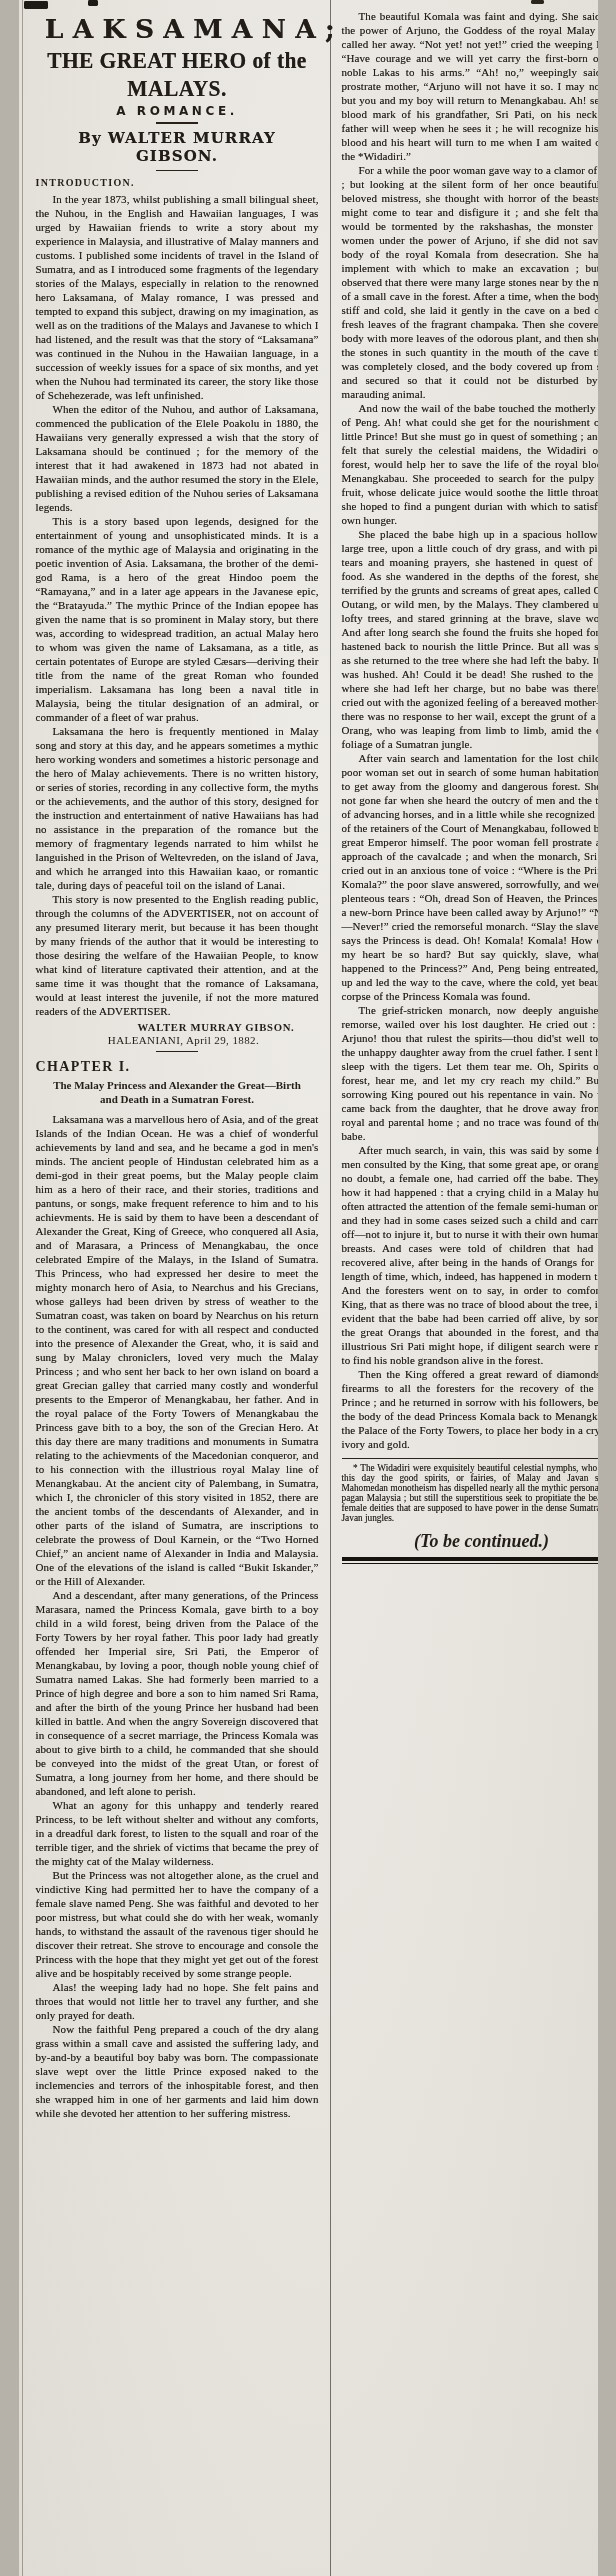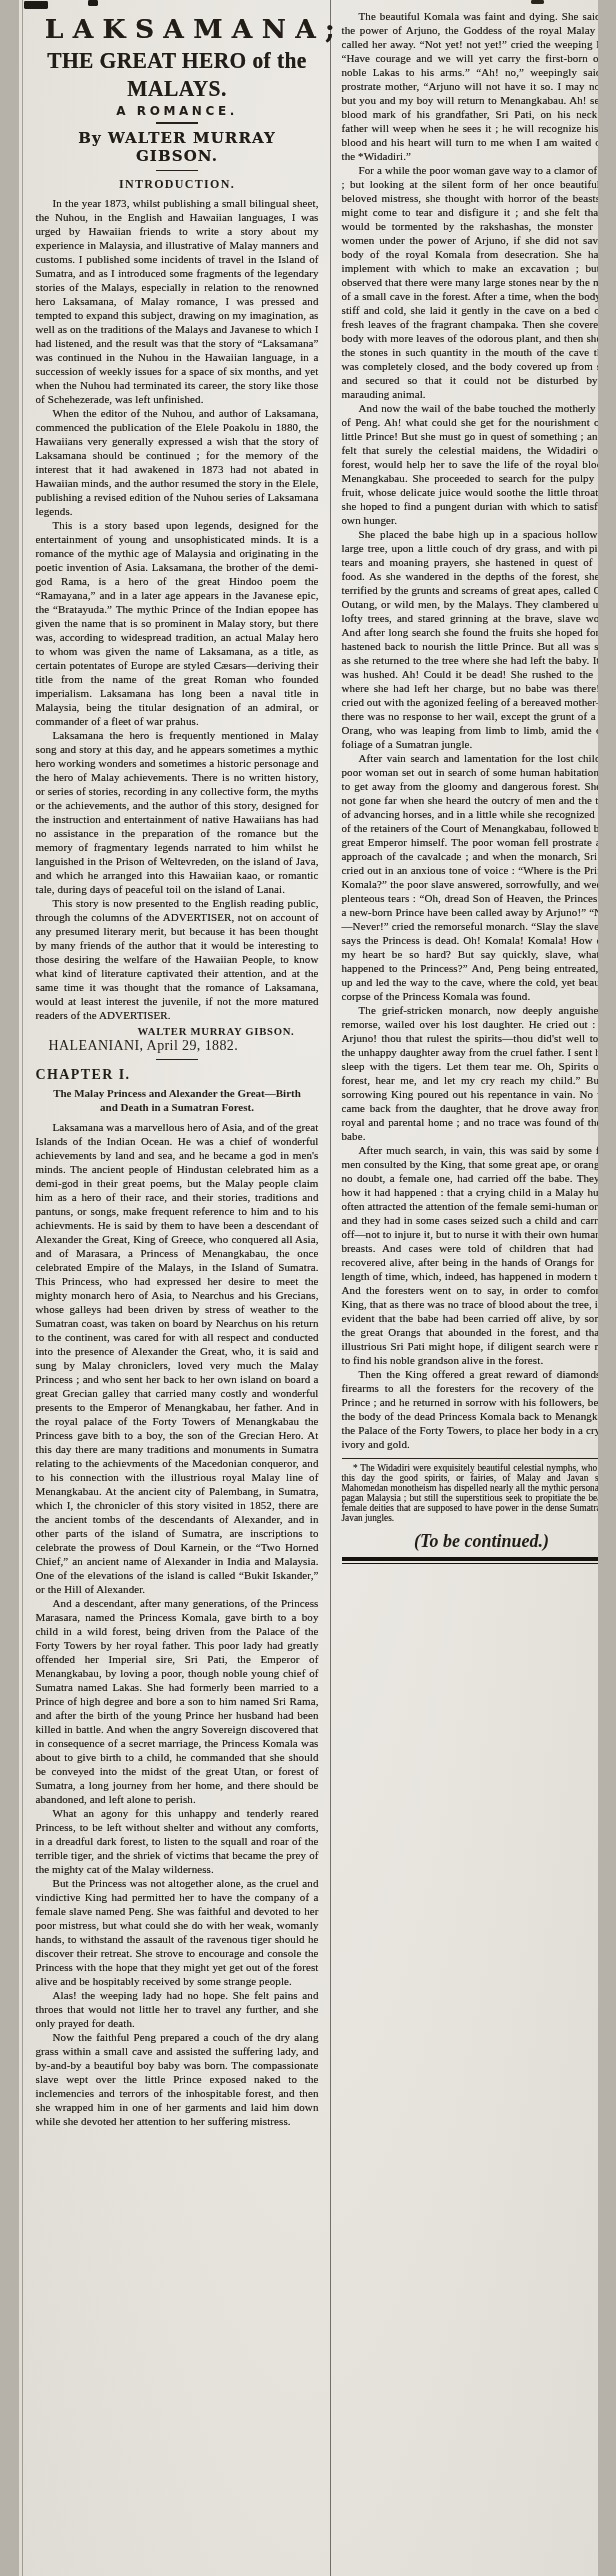--- a/index.html
+++ b/index.html
@@ -56,30 +56,30 @@
     font-family:"DejaVu Serif", serif;
     font-weight:bold;font-size:15px;letter-spacing:1.1px;
     margin:5.7px 0 1.4px 0;
     text-shadow:0 0 0.4px rgba(20,16,12,.6);
   }
   .short-rule{
     width:42px;height:1.4px;background:#27211a;border:none;
     margin:4.3px auto 4.3px auto;
   }
   .section-heading{
-    text-align:center;font-weight:bold;
-    font-size:12px;letter-spacing:1.3px;
+    text-align:left;font-weight:bold;
+    font-size:10px;letter-spacing:1.3px;
     margin:5.7px 0 4.3px 0;
   }
   .signature{
     text-align:right;font-weight:bold;font-size:10.7px;
     letter-spacing:0.7px;padding-right:24px;margin:2.9px 0 1.4px 0;text-indent:0;
   }
   .dateline{
-    text-align:left;font-size:14px;letter-spacing:0.4px;
+    text-align:center;font-size:11px;letter-spacing:0.4px;
     margin:1.4px 0 1.4px 0;text-indent:13px;
   }
   .chapter-heading{
     font-weight:bold;font-size:14px;
     letter-spacing:1.4px;margin:7.2px 0 4.3px 0;
   }
   .chapter-subheading{
     text-align:center;font-weight:bold;font-size:11px;
     line-height:13.6px;margin:0 10px 5.7px 10px;text-indent:0;
   }

